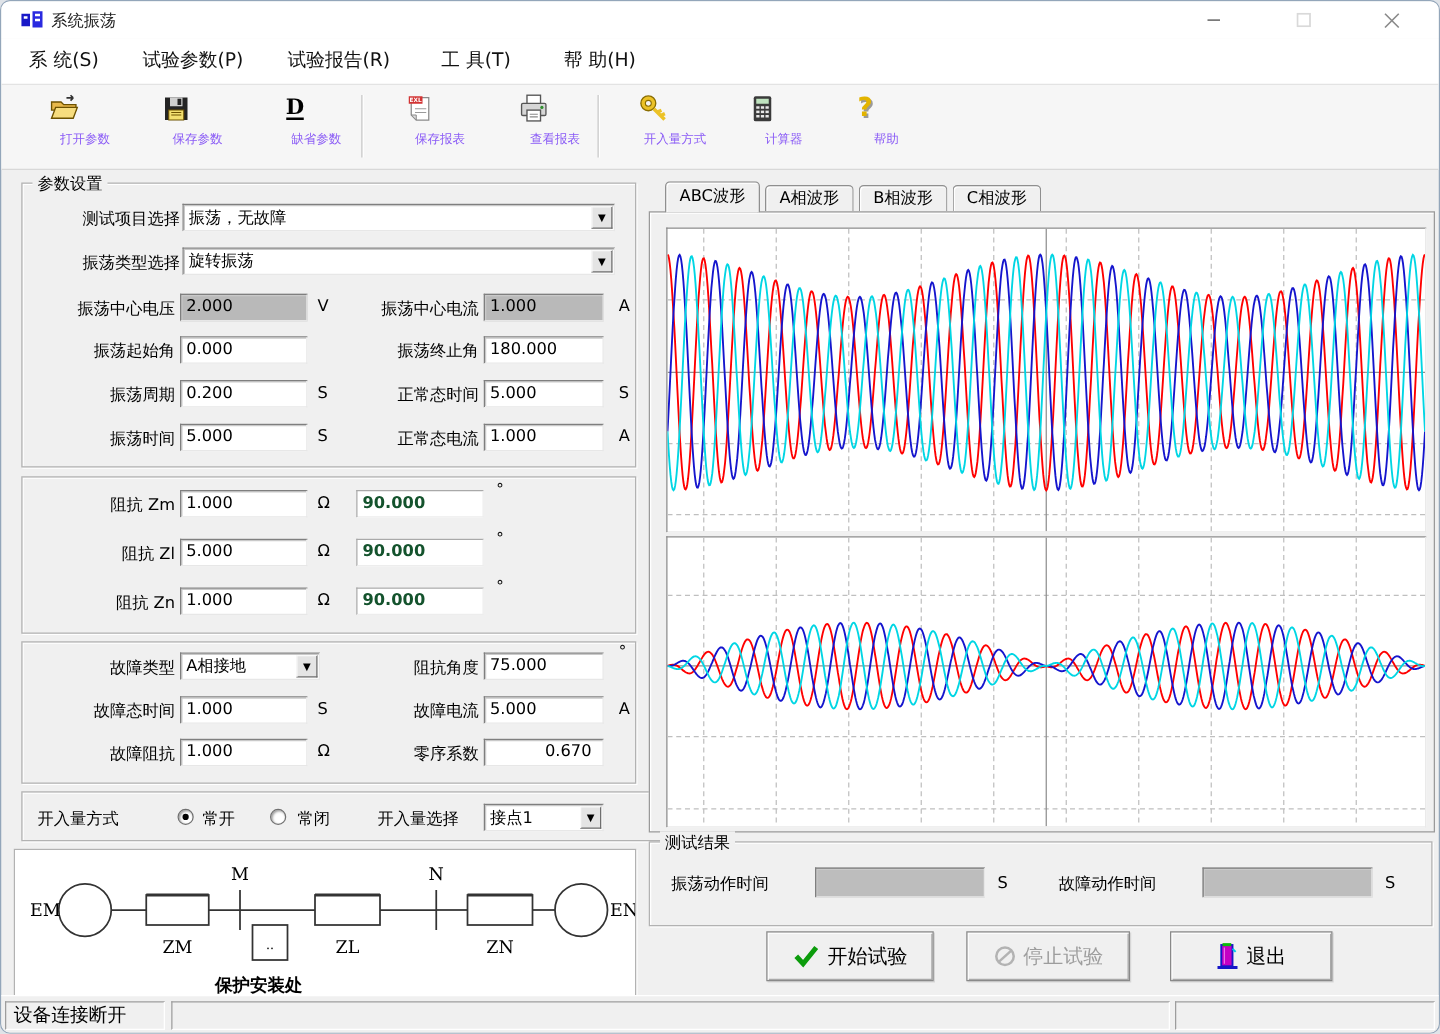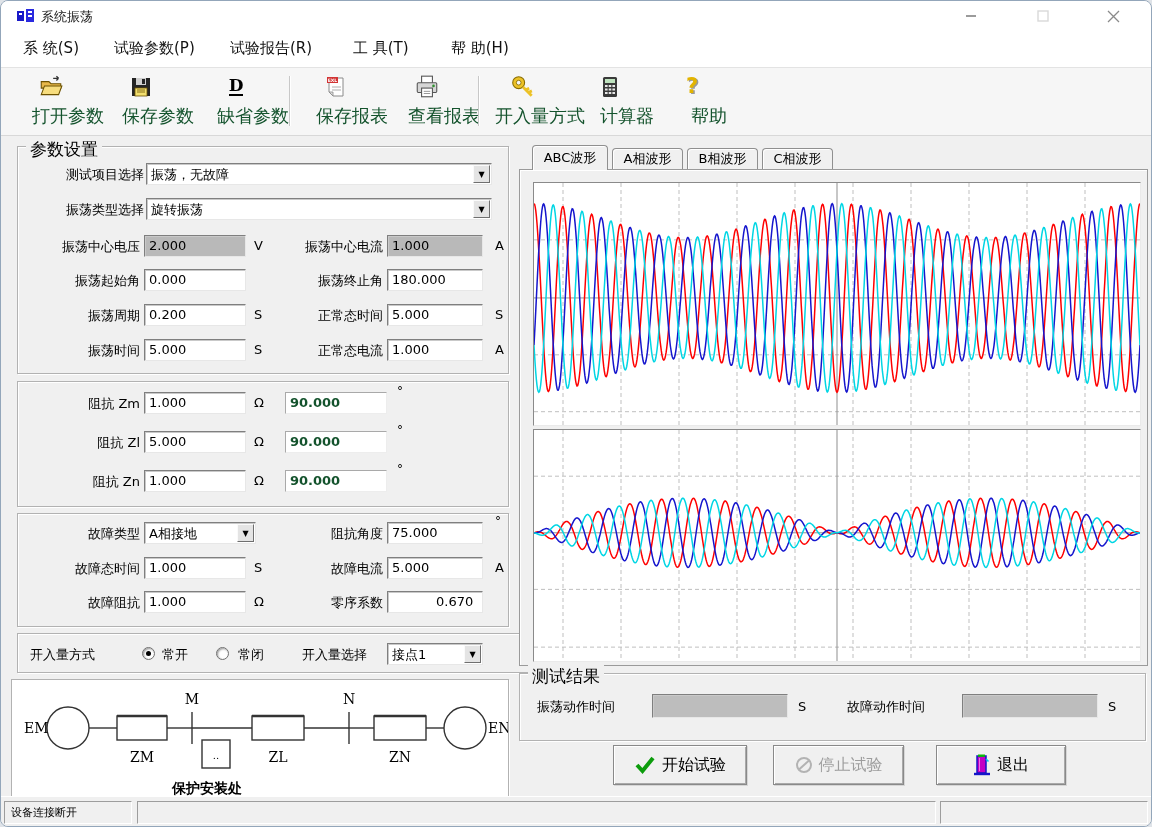--- a/index.html
+++ b/index.html
@@ -9,25 +9,25 @@
   .titlebar{position:absolute;left:0;top:0;width:100%;height:30px;background:#ffffff;}
   .title-text{position:absolute;left:40px;top:7px;font-size:13px;color:#222;white-space:nowrap;}
   .winctl{position:absolute;top:0;width:34px;height:30px;display:flex;align-items:center;justify-content:center;color:#8a8a8a;}
   
   .menubar{position:absolute;left:0;top:30px;width:100%;height:36px;background:#ffffff;border-bottom:1px solid #e3e3e3;}
   .menu-item{position:absolute;top:8px;font-size:15px;color:#111;white-space:nowrap;}
   
   .toolbar{position:absolute;left:0;top:67px;width:100%;height:67px;background:#f6f6f6;border-bottom:1px solid #d8d8d8;}
   .tbtn{position:absolute;top:4px;height:58px;display:flex;flex-direction:column;align-items:center;justify-content:flex-start;}
   .tbtn .ticon{height:30px;display:flex;align-items:center;justify-content:center;}
-  .tbtn .tlabel{font-size:18px;color:#14532d;white-space:nowrap;margin-top:2px;margin-left:34px;}
+  .tbtn .tlabel{font-size:10px;color:#8b5cf6;white-space:nowrap;margin-top:2px;margin-left:34px;}
   .tsep{position:absolute;top:8px;width:1px;height:50px;background:#c8c8c8;box-shadow:1px 0 0 #ffffff;}
   
   .gbox{position:absolute;border:1px solid #b2b2b2;box-shadow:1px 1px 0 #ffffff, inset 1px 1px 0 #ffffff;background:#f0f0f0;box-sizing:border-box;}
-  .glabel{position:absolute;top:-9px;left:8px;background:#f0f0f0;padding:0 4px;font-size:17px;color:#000;white-space:nowrap;}
+  .glabel{position:absolute;top:-9px;left:8px;background:#f0f0f0;padding:0 4px;font-size:13px;color:#000;white-space:nowrap;}
   .row{position:absolute;left:0;width:100%;height:22px;}
   .lbl{position:absolute;top:3px;font-size:13px;color:#000;white-space:nowrap;}
   .lab1{position:absolute;top:3px;left:8px;width:114px;text-align:right;font-size:13px;white-space:nowrap;}
   .lab2{position:absolute;top:3px;left:249px;width:116px;text-align:right;font-size:13px;white-space:nowrap;}
   .field{position:absolute;top:0;height:22px;background:#ffffff;border:1px solid;border-color:#7f7f7f #e7e7e7 #e7e7e7 #7f7f7f;box-shadow:inset 1px 1px 0 #c9c9c9;box-sizing:border-box;font-size:13px;line-height:20px;padding-left:4px;color:#000;white-space:nowrap;overflow:hidden;}
   .field.disabled{background:#b9b9b9;}
   .field.ghost{color:#14532d;border-color:#a9a9a9 #ededed #ededed #a9a9a9;box-shadow:none;font-weight:bold;}
   .field.result{background:#bdbdbd;height:24px;}
   .unit{position:absolute;top:3px;font-size:13px;color:#000;}
   .deg{position:absolute;top:-8px;font-size:12px;color:#000;}
@@ -39,21 +39,21 @@
   
   .tab{position:absolute;border:1px solid #8f8f8f;border-bottom:none;border-radius:4px 4px 0 0;background:#f0f0f0;box-shadow:inset 1px 1px 0 #fff;text-align:center;font-size:13px;white-space:nowrap;box-sizing:border-box;}
   .tabpage{position:absolute;left:518px;top:168px;width:629px;height:497px;border:1px solid #9a9a9a;box-shadow:inset 1px 1px 0 #fff;background:#f0f0f0;box-sizing:border-box;}
   .chartbox{position:absolute;background:#fff;border:1px solid;border-color:#8a8a8a #eaeaea #eaeaea #8a8a8a;box-sizing:border-box;}
   .chartbox svg{display:block;}
   
   .btn{position:absolute;height:40px;background:#f0f0f0;border:1px solid #898989;box-shadow:inset 1px 1px 0 #ffffff, inset -1px -1px 0 #a9a9a9, 1px 1px 0 #d6d6d6;display:flex;align-items:center;justify-content:center;gap:6px;font-size:16px;color:#000;box-sizing:border-box;}
   .btn.disabled{color:#9d9d9d;}
   
   .statusbar{position:absolute;left:0;top:795px;width:100%;height:32px;background:#f0f0f0;border-top:1px solid #ffffff;}
-  .spanel{position:absolute;top:4px;height:23px;background:#f0f0f0;border:1px solid;border-color:#9d9d9d #ffffff #ffffff #9d9d9d;font-size:11px;line-height:21px;padding-left:6px;box-sizing:border-box;white-space:nowrap;}
+  .spanel{position:absolute;top:4px;height:23px;background:#f0f0f0;border:1px solid;border-color:#9d9d9d #ffffff #ffffff #9d9d9d;font-size:15px;line-height:21px;padding-left:6px;box-sizing:border-box;white-space:nowrap;}
 </style>
 </head>
 <body>
 
 <div class="window">
 
   <div class="titlebar">
     <span class="abs" style="left:16px;top:7px;">
       <svg width="18" height="16" viewBox="0 0 18 16">
         <rect x="0" y="3" width="7" height="10" fill="#1919c8"></rect>

